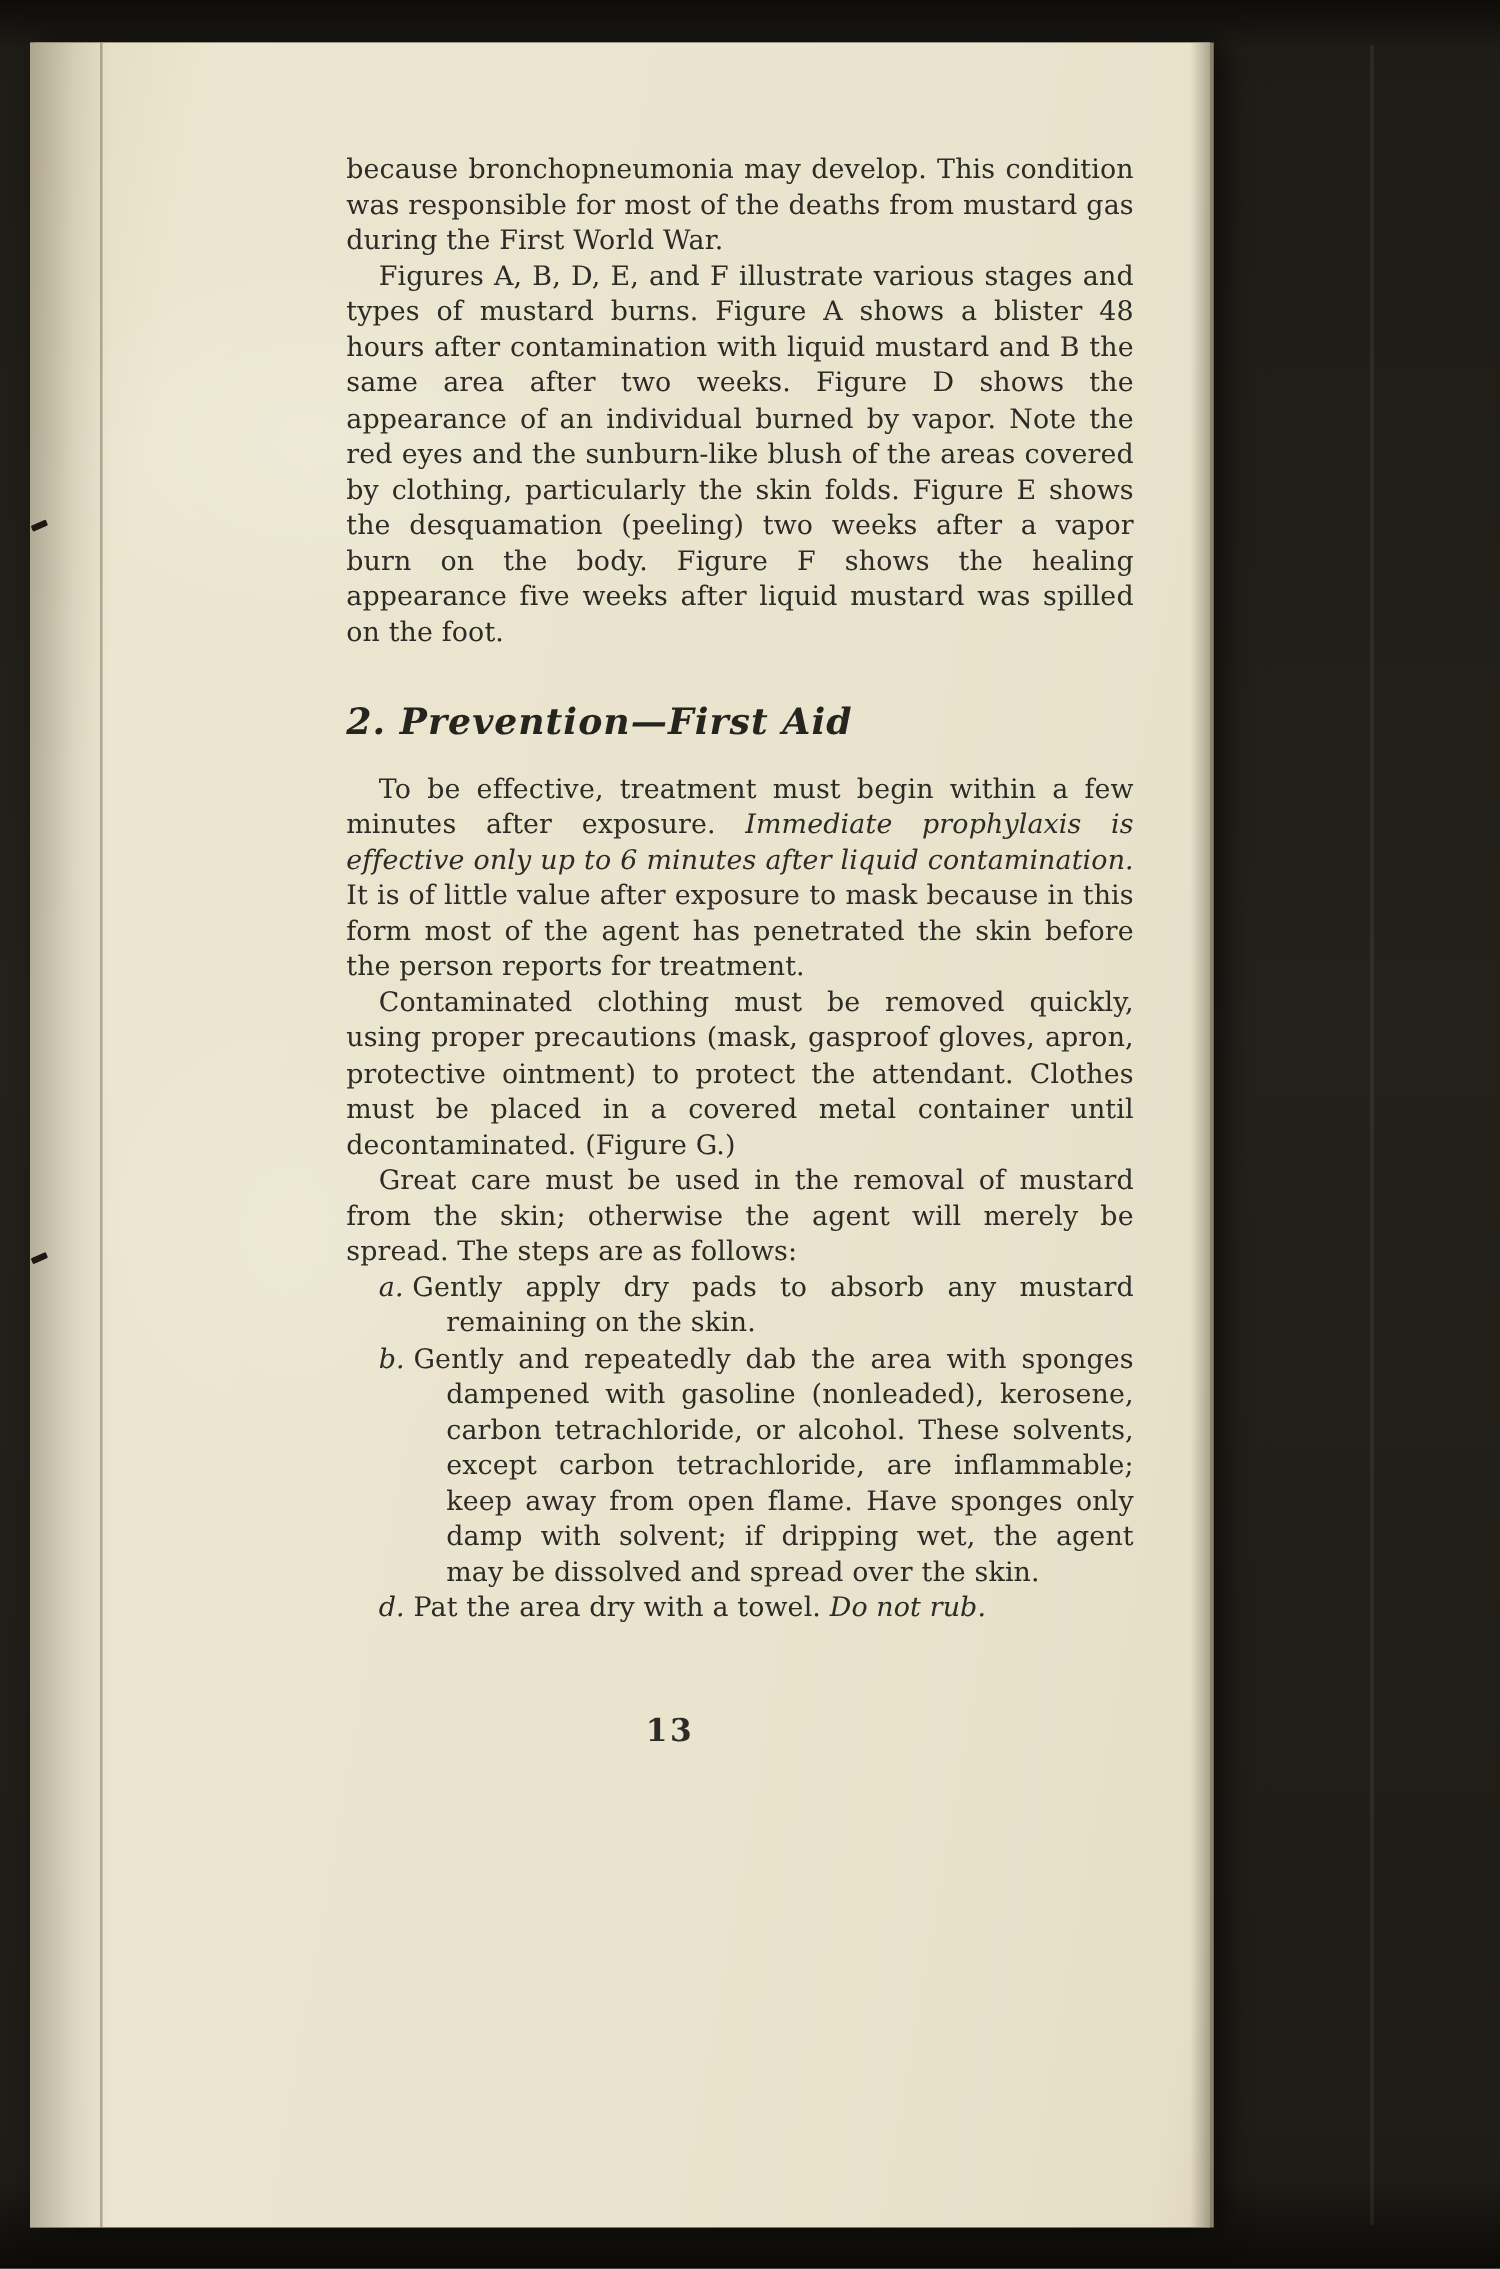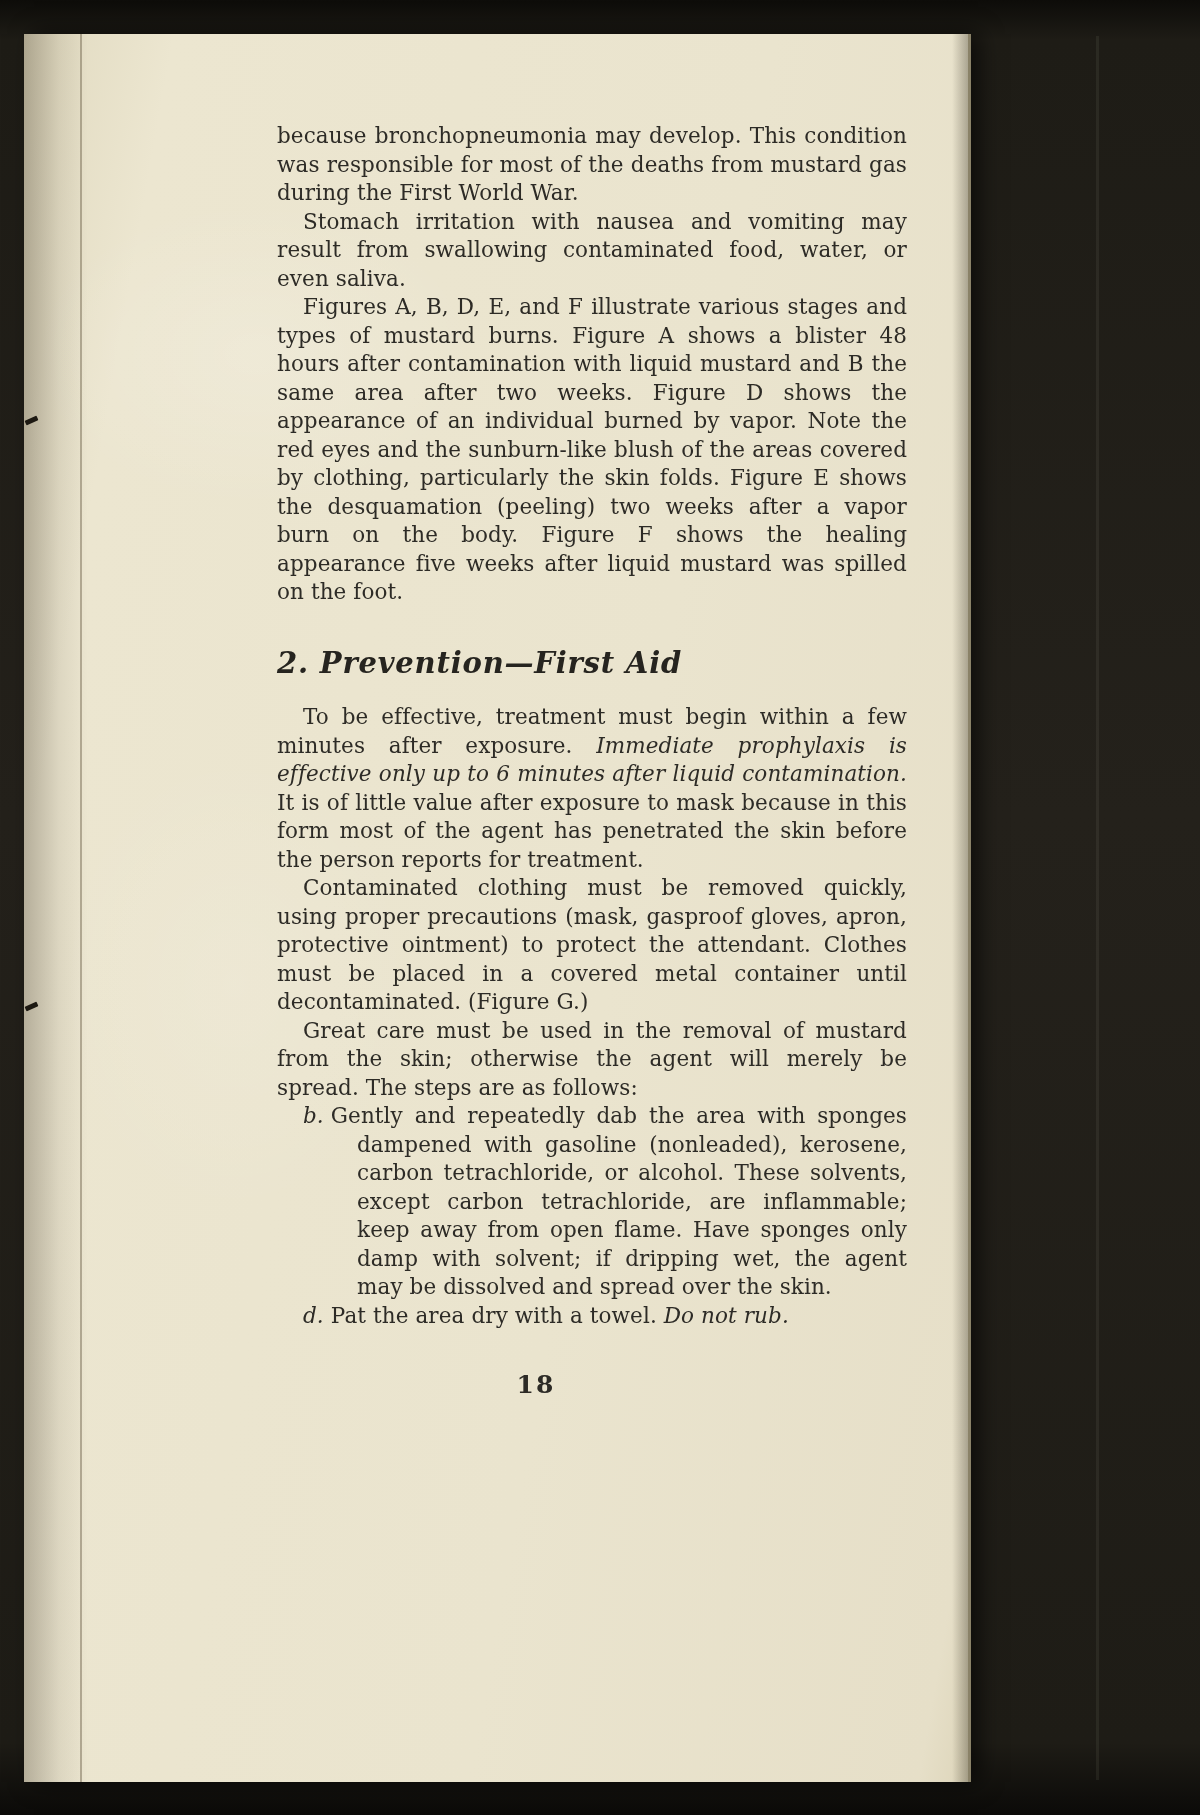--- a/index.html
+++ b/index.html
@@ -126,37 +126,37 @@
   <div class="gutter-shade"></div>
   <div class="fold-line"></div>
   <div class="right-edge-shade"></div>
   <div class="stitch stitch-1"></div>
   <div class="stitch stitch-2"></div>
 
   <div class="text-block">
 
     <p class="para no-indent">because bronchopneumonia may develop.  This condition was responsible for most of the deaths from mustard gas during the First World War.</p>
 
-    <p class="para">Stomach irritation with nausea and vomiting may result from swallowing contaminated food, water, or even saliva.</p>
 
     <p class="para">Figures A, B, D, E, and F illustrate various stages and types of mustard burns.  Figure A shows a blister 48 hours after contamination with liquid mustard and B the same area after two weeks.  Figure D shows the appearance of an individual burned by vapor.  Note the red eyes and the sunburn-like blush of the areas covered by clothing, particularly the skin folds.  Figure E shows the desquamation (peeling) two weeks after a vapor burn on the body.  Figure F shows the healing appearance five weeks after liquid mustard was spilled on the foot.</p>
 
     <h2 class="section-heading">2.  Prevention—First Aid</h2>
 
     <p class="para"><span>To be effective, treatment must begin within a few minutes after exposure.  </span><span class="italic">Immediate prophylaxis is effective only up to 6 minutes after liquid contamination.</span><span>  It is of little value after exposure to mask because in this form most of the agent has penetrated the skin before the person reports for treatment.</span></p>
 
     <p class="para">Contaminated clothing must be removed quickly, using proper precautions (mask, gasproof gloves, apron, protective ointment) to protect the attendant.  Clothes must be placed in a covered metal container until decontaminated.  (Figure G.)</p>
 
     <p class="para">Great care must be used in the removal of mustard from the skin; otherwise the agent will merely be spread.  The steps are as follows:</p>
 
+    <div class="list-item"><span class="list-marker">a.</span><span>Gently apply dry pads to absorb any mustard remaining on the skin.</span></div>
 
     <div class="list-item"><span class="list-marker">b.</span><span>Gently and repeatedly dab the area with sponges dampened with gasoline (nonleaded), kerosene, carbon tetrachloride, or alcohol.  These solvents, except carbon tetrachloride, are inflammable; keep away from open flame.  Have sponges only damp with solvent; if dripping wet, the agent may be dissolved and spread over the skin.</span></div>
 
 
     <div class="list-item"><span class="list-marker">d.</span><span>Pat the area dry with a towel.  </span><span class="italic">Do not rub.</span></div>
 
   </div>
 
-  <div class="page-number">18</div>
+  <div class="page-number">13</div>
 
 </div>
 
 <div class="book-edge-streak"></div>
 
 </body></html>

